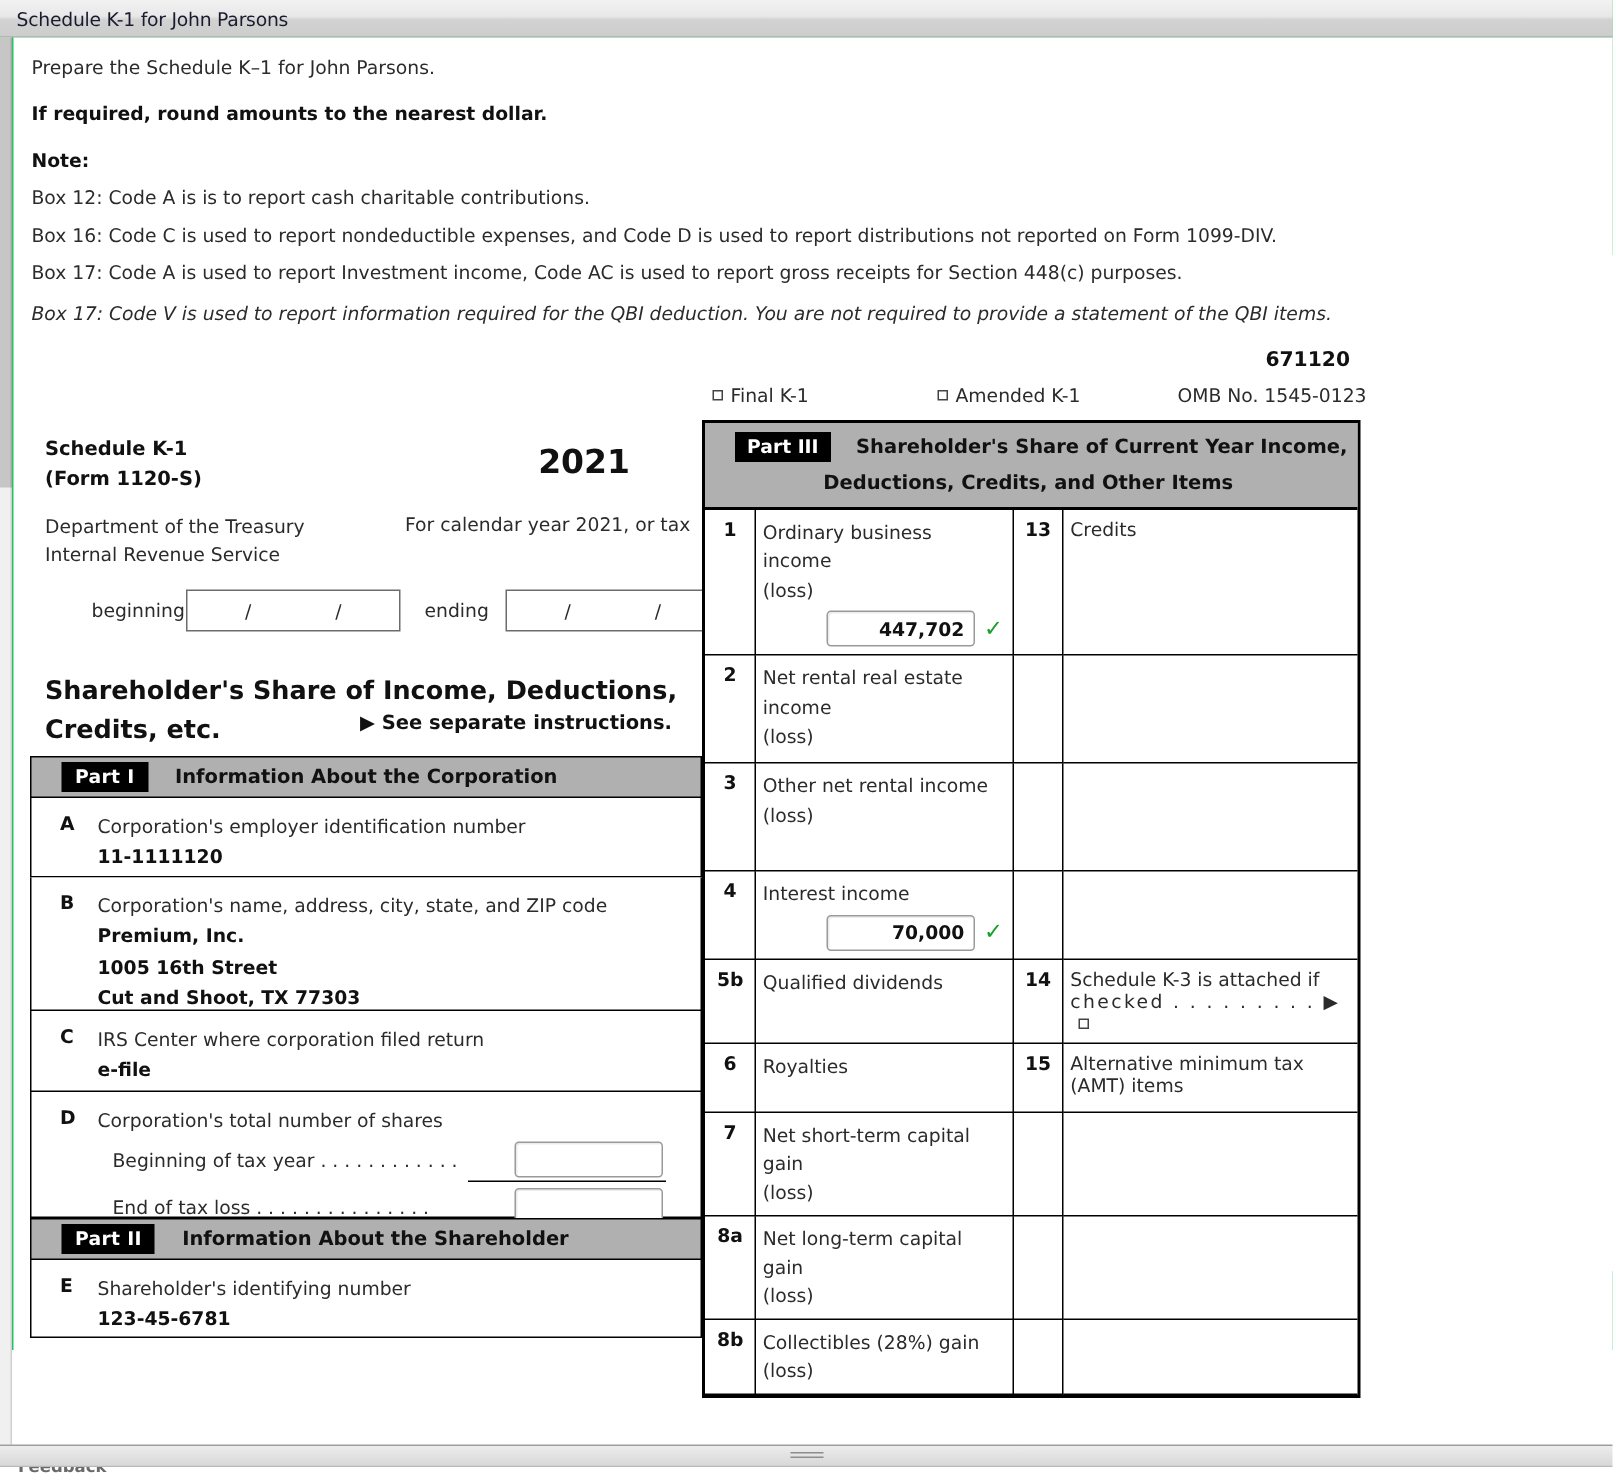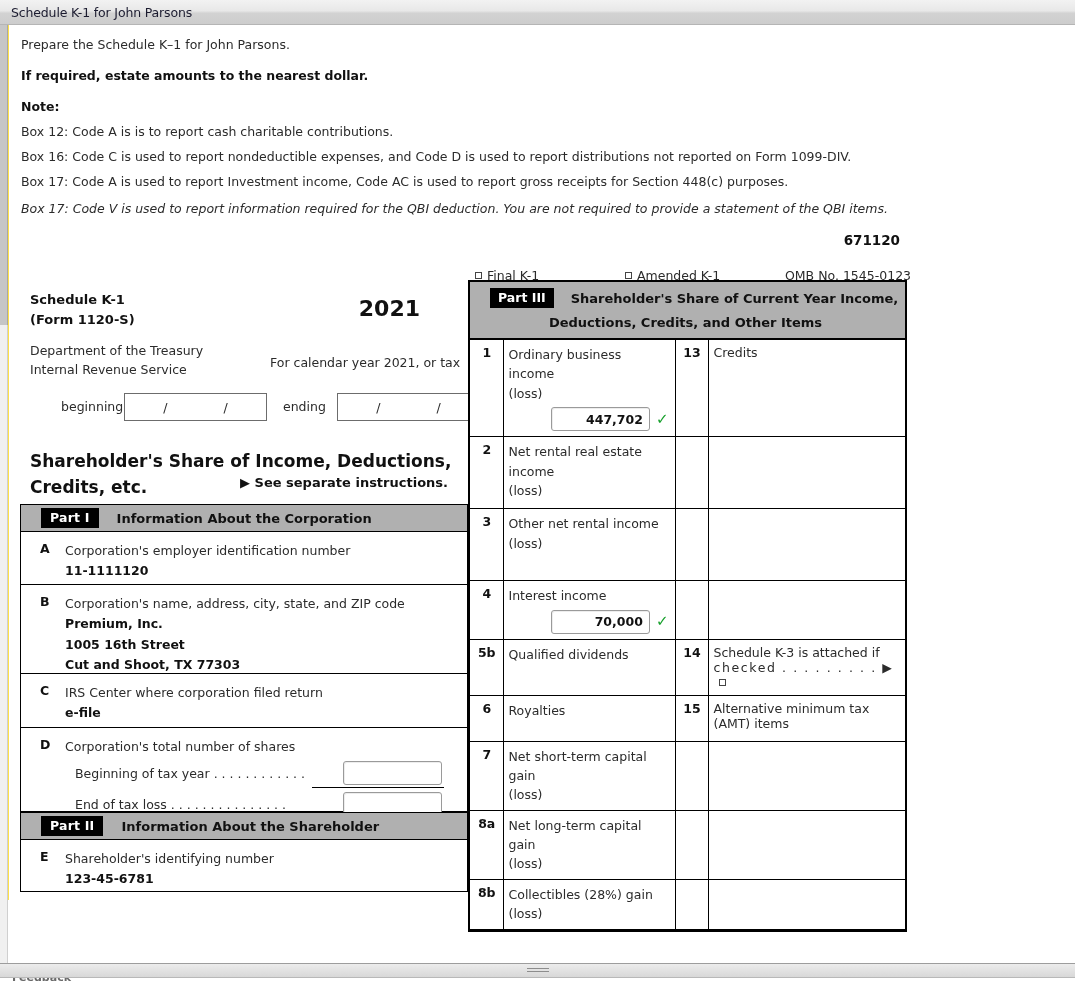--- a/index.html
+++ b/index.html
@@ -8,21 +8,21 @@
     background: #ffffff;
     font-family: "DejaVu Sans", "Liberation Sans", sans-serif;
     overflow: hidden;
   }
   * { box-sizing: border-box; }
 
   
   .window {
     position: absolute; left: 0; top: 0;
     width: 1075px; height: 900px;
-    background: #fde047;
+    background: #22c55e;
   }
   .titlebar {
     position: absolute; left: 0; top: 0;
     width: 1075px; height: 25px;
     background: linear-gradient(to bottom, #f2f2f2 0%, #e8e8e8 45%, #d2d2d2 55%, #cdcdcd 100%);
     border-bottom: 1px solid #b5b5b5;
     display: flex; align-items: center;
   }
   .titlebar-text {
     font-size: 12.5px; color: #1b1b2f; padding-left: 11px;
@@ -96,21 +96,21 @@
     height: 720px;
   }
   .formnum {
     position: absolute; right: 159px; top: 0;
     font-size: 13.5px; font-weight: bold; color: #111;
   }
   .checkrow {
     position: absolute; left: 466px; top: 24px; width: 440px;
     font-size: 12.5px; color: #2b2b2b;
   }
-  .checkrow .cell { position: absolute; top: 12px; white-space: nowrap; text-align: right; }
+  .checkrow .cell { position: absolute; top: 0; white-space: nowrap; text-align: right; }
   .chkbox {
     display: inline-block; width: 7px; height: 7px;
     border: 1px solid #444; background: #fff;
     vertical-align: 1px; margin-right: 5px;
   }
 
   
   .left-col {
     position: absolute; left: 11px; top: 48px;
     width: 448px;
@@ -123,21 +123,21 @@
   .lc-year {
     position: absolute; right: 48px; top: 16px;
     font-size: 22px; font-weight: bold; color: #111;
   }
   .lc-dept {
     position: absolute; left: 10px; top: 64px;
     font-size: 12.5px; color: #2b2b2b; line-height: 1.5;
   }
   .lc-cal {
     position: absolute; left: 250px; top: 64px;
-    font-size: 12.5px; color: #2b2b2b; margin-top: 13px;
+    font-size: 12.5px; color: #2b2b2b;
   }
   .daterow {
     position: absolute; left: 10px; top: 115px; width: 440px; height: 28px;
   }
   .dlabel { position: absolute; font-size: 12.5px; color: #2b2b2b; top: 6px; }
   .datebox {
     position: absolute; top: 0; height: 28px;
     border: 1px solid #6c6c6c; background: #fff;
     font-size: 12.5px; color: #2b2b2b;
     display: flex; align-items: center; justify-content: center;
@@ -277,21 +277,21 @@
 
   <div class="left-scrollbar">
     <div class="thumb"></div>
   </div>
 
   <div class="content">
 
     <div class="instructions">
       <div class="ins-line">Prepare the Schedule K–1 for John Parsons.</div>
       <div class="sp-16"></div>
-      <div class="ins-line bold">If required, estate amounts to the nearest dollar.</div>
+      <div class="ins-line bold">If required, round amounts to the nearest dollar.</div>
       <div class="sp-16"></div>
       <div class="ins-line bold">Note:</div>
       <div class="sp-10"></div>
       <div class="ins-line">Box 12: Code A is is to report cash charitable contributions.</div>
       <div class="sp-10"></div>
       <div class="ins-line">Box 16: Code C is used to report nondeductible expenses, and Code D is used to report distributions not reported on Form 1099-DIV.</div>
       <div class="sp-10"></div>
       <div class="ins-line">Box 17: Code A is used to report Investment income, Code AC is used to report gross receipts for Section 448(c) purposes.</div>
       <div class="sp-12"></div>
       <div class="ins-line ital">Box 17: Code V is used to report information required for the QBI deduction. You are not required to provide a statement of the QBI items.</div>

